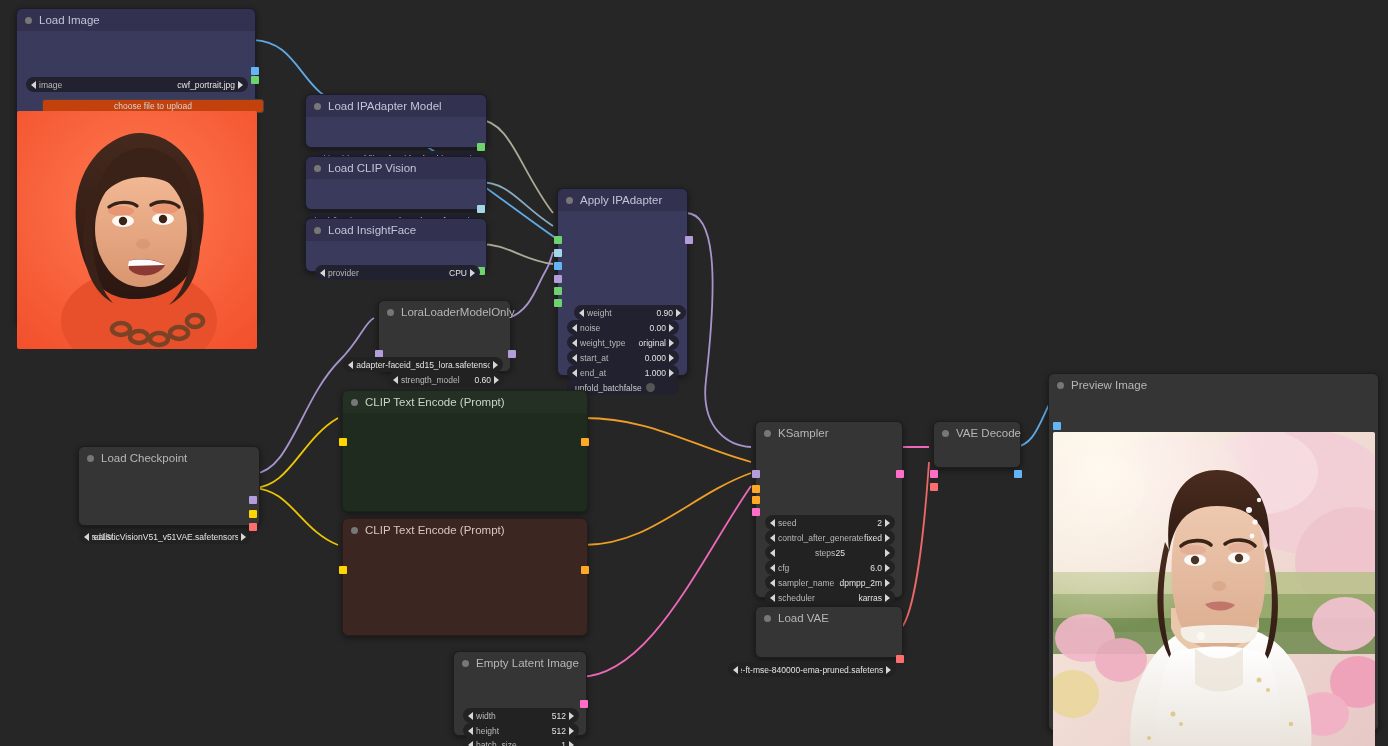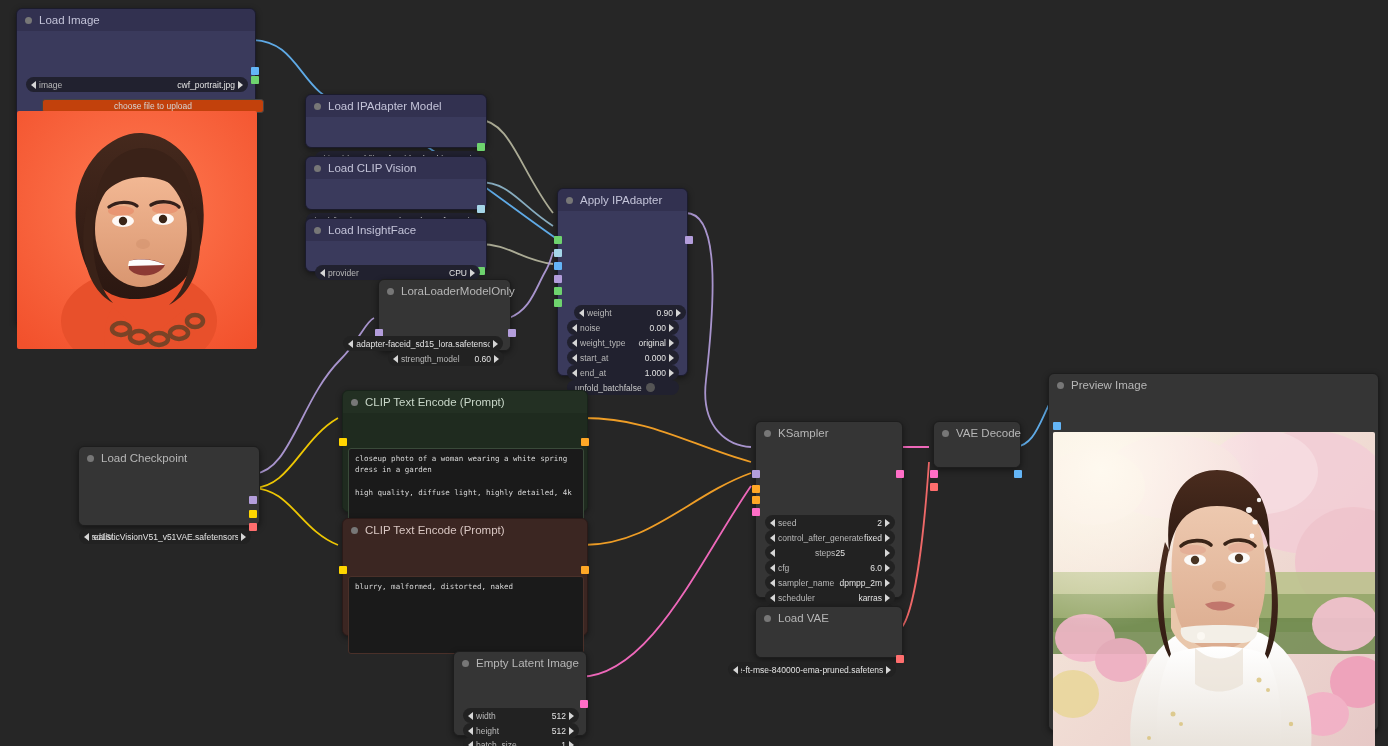--- a/index.html
+++ b/index.html
@@ -249,21 +249,21 @@
           <div class="widget" style="left: 9px; top: 24px; width: 165px;">
             <span class="arrow-l"></span>
             <span class="mid">
               <span class="wlabel">provider</span>
               <span class="wval">CPU</span>
             </span>
             <span class="arrow-r"></span>
           </div>
         </div>
       </div>
-      <div class="node " style="left: 378px; top: 279px; width: 133px; height: 72px; text-align: right;">
+      <div class="node " style="left: 378px; top: 300px; width: 133px; height: 72px; text-align: right;">
         <div class="node-title"><span class="title-dot"></span><span>LoraLoaderModelOnly</span></div>
         <div class="node-body">
           <div class="slot" style="left: -4px; top: 27px; background: rgb(179, 157, 219);"></div>
           <div class="slot" style="left: 129px; top: 27px; background: rgb(179, 157, 219);"></div>
           <div class="widget combo-overlap" style="left: -36px; top: 34px; width: 160px;">
             <span class="arrow-l"></span>
             <span class="mid">
               <span class="wval">ip-adapter-faceid_sd15_lora.safetensors</span>
             </span>
             <span class="arrow-r"></span>
@@ -335,31 +335,27 @@
               <span class="knob"></span>
             </span>
           </div>
         </div>
       </div>
       <div class="node green" style="left: 342px; top: 390px; width: 246px; height: 122px;">
         <div class="node-title"><span class="title-dot"></span><span>CLIP Text Encode (Prompt)</span></div>
         <div class="node-body">
           <div class="slot" style="left: -4px; top: 25px; background: rgb(255, 213, 0);"></div>
           <div class="slot" style="left: 238px; top: 25px; background: rgb(255, 167, 38);"></div>
-          <div class="textarea" style="left: 5px; top: 35px; width: 236px; height: 82px;">closeup photo of a woman wearing a white spring dress in a garden
-
-high quality, diffuse light, highly detailed, 4k</div>
         </div>
       </div>
       <div class="node red" style="left: 342px; top: 518px; width: 246px; height: 118px;">
         <div class="node-title"><span class="title-dot"></span><span>CLIP Text Encode (Prompt)</span></div>
         <div class="node-body">
           <div class="slot" style="left: -4px; top: 25px; background: rgb(255, 213, 0);"></div>
           <div class="slot" style="left: 238px; top: 25px; background: rgb(255, 167, 38);"></div>
-          <div class="textarea" style="left: 5px; top: 35px; width: 236px; height: 78px;">blurry, malformed, distorted, naked</div>
         </div>
       </div>
       <div class="node " style="left: 78px; top: 446px; width: 182px; height: 80px;">
         <div class="node-title"><span class="title-dot"></span><span>Load Checkpoint</span></div>
         <div class="node-body">
           <div class="slot" style="left: 170px; top: 27px; background: rgb(179, 157, 219);"></div>
           <div class="slot" style="left: 170px; top: 41px; background: rgb(255, 213, 0);"></div>
           <div class="slot" style="left: 170px; top: 54px; background: rgb(255, 110, 110);"></div>
           <div class="widget combo-overlap" style="left: 0px; top: 60px; width: 172px;">
             <span class="arrow-l"></span>

